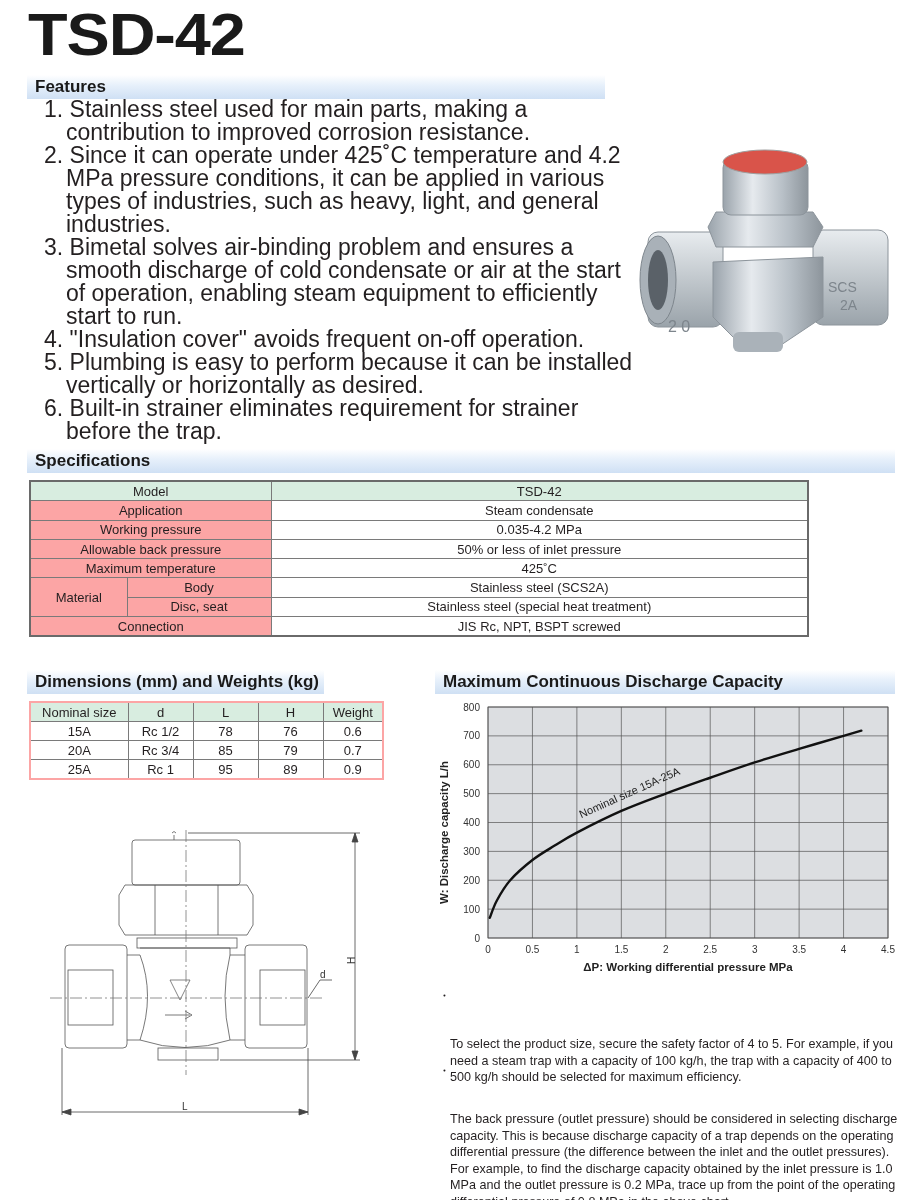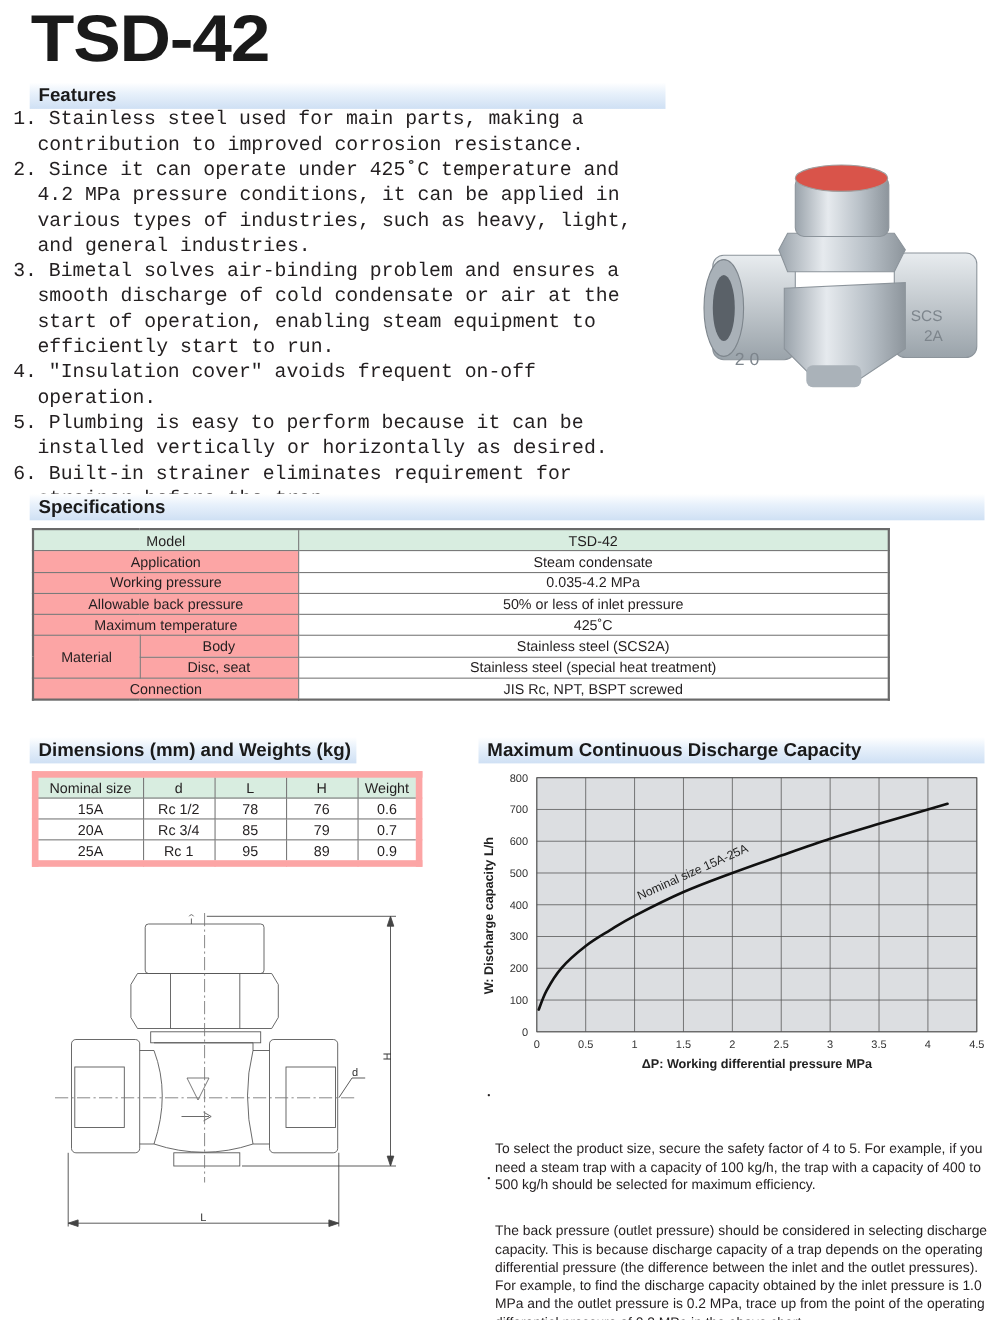--- a/index.html
+++ b/index.html
@@ -2,30 +2,30 @@
 <html><head>
 <meta charset="utf-8">
 <style>
   html, body { margin:0; padding:0; background:#ffffff; }
   body { width:909px; height:1200px; position:relative; overflow:hidden;
          font-family:"Liberation Sans", sans-serif; color:#231f20; }
   .abs { position:absolute; }
   #title { left:28px; top:2px; font-size:60px; font-weight:bold; letter-spacing:-1px; line-height:66px; color:#1a1a1a; transform:scaleX(1.08); transform-origin:left; }
   .sect { position:absolute; height:24px; background:linear-gradient(180deg,#ffffff 0%,#e8f1fb 40%,#cfe0f4 100%); }
   .sect span { position:absolute; left:8px; top:2px; font-size:17px; font-weight:bold; color:#1a1a1a; }
-  #features-list { left:12px; top:98px; width:590px; font-size:18px; line-height:23px; margin:0; padding:0; list-style:none;font-family:Liberation Mono, monospace; }
+  #features-list { left:44px; top:98px; width:590px; font-size:23px; line-height:23px; margin:0; padding:0; list-style:none; }
   #features-list li { padding-left:22px; text-indent:-22px; }
   #product-photo { left:628px; top:132px; width:270px; height:245px; }
   table { border-collapse:collapse; }
   #spec-table { position:absolute; left:29px; top:480px; width:780px; font-size:13px; }
   #spec-table td { border:1px solid #7a7a7a; height:18.3px; padding:0; text-align:center; }
   #spec-table td.lbl { background:#fca5a5; }
   #spec-table tr.model td { background:#d8ede0; }
   #spec-table { border:2px solid #6a6a6a; }
-  #dim-table { position:absolute; left:29px; top:701px; width:355px; font-size:13px; border:6px solid #fca5a5; }
+  #dim-table { position:absolute; left:29px; top:701px; width:355px; font-size:13px; border:2px solid #fca5a5; }
   #dim-table td { border:1px solid #7a7a7a; height:18px; padding:0; text-align:center; }
   #dim-table tr.hdr td { background:#d8ede0; }
   #drawing { left:40px; top:830px; width:340px; height:290px; }
   #chart { left:430px; top:695px; width:479px; height:290px; }
   .notes { position:absolute; left:438px; width:460px; font-size:12.6px; line-height:16.5px; }
   .notes .bullet { position:absolute; left:0; top:0; }
   .notes .txt { margin-left:12px;margin-top:48px; }
 </style>
 </head>
 <body>

